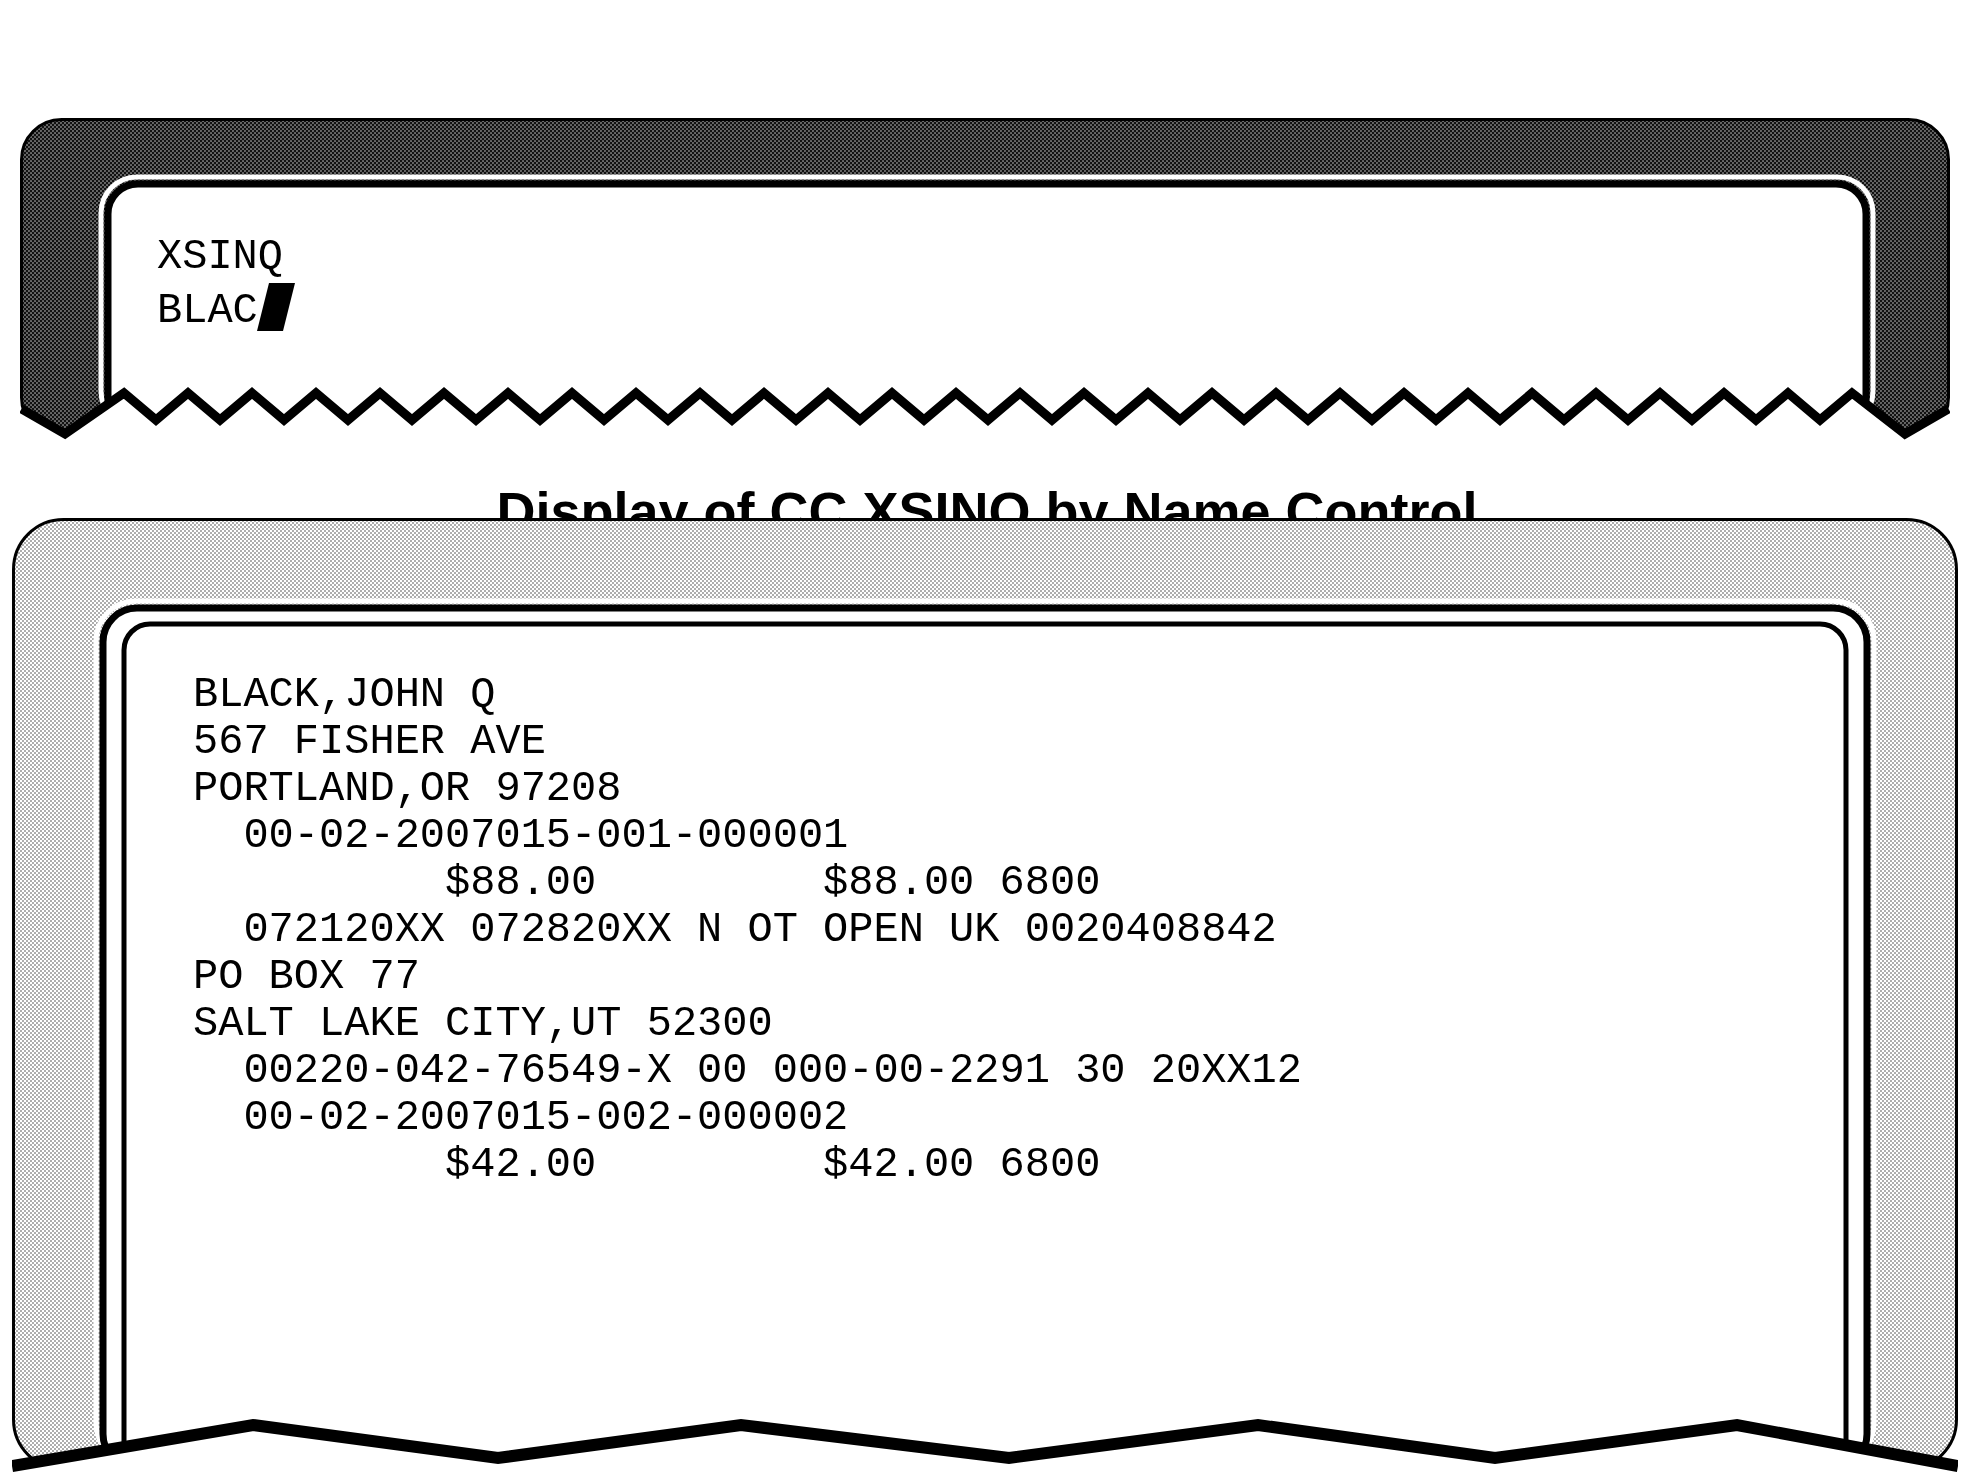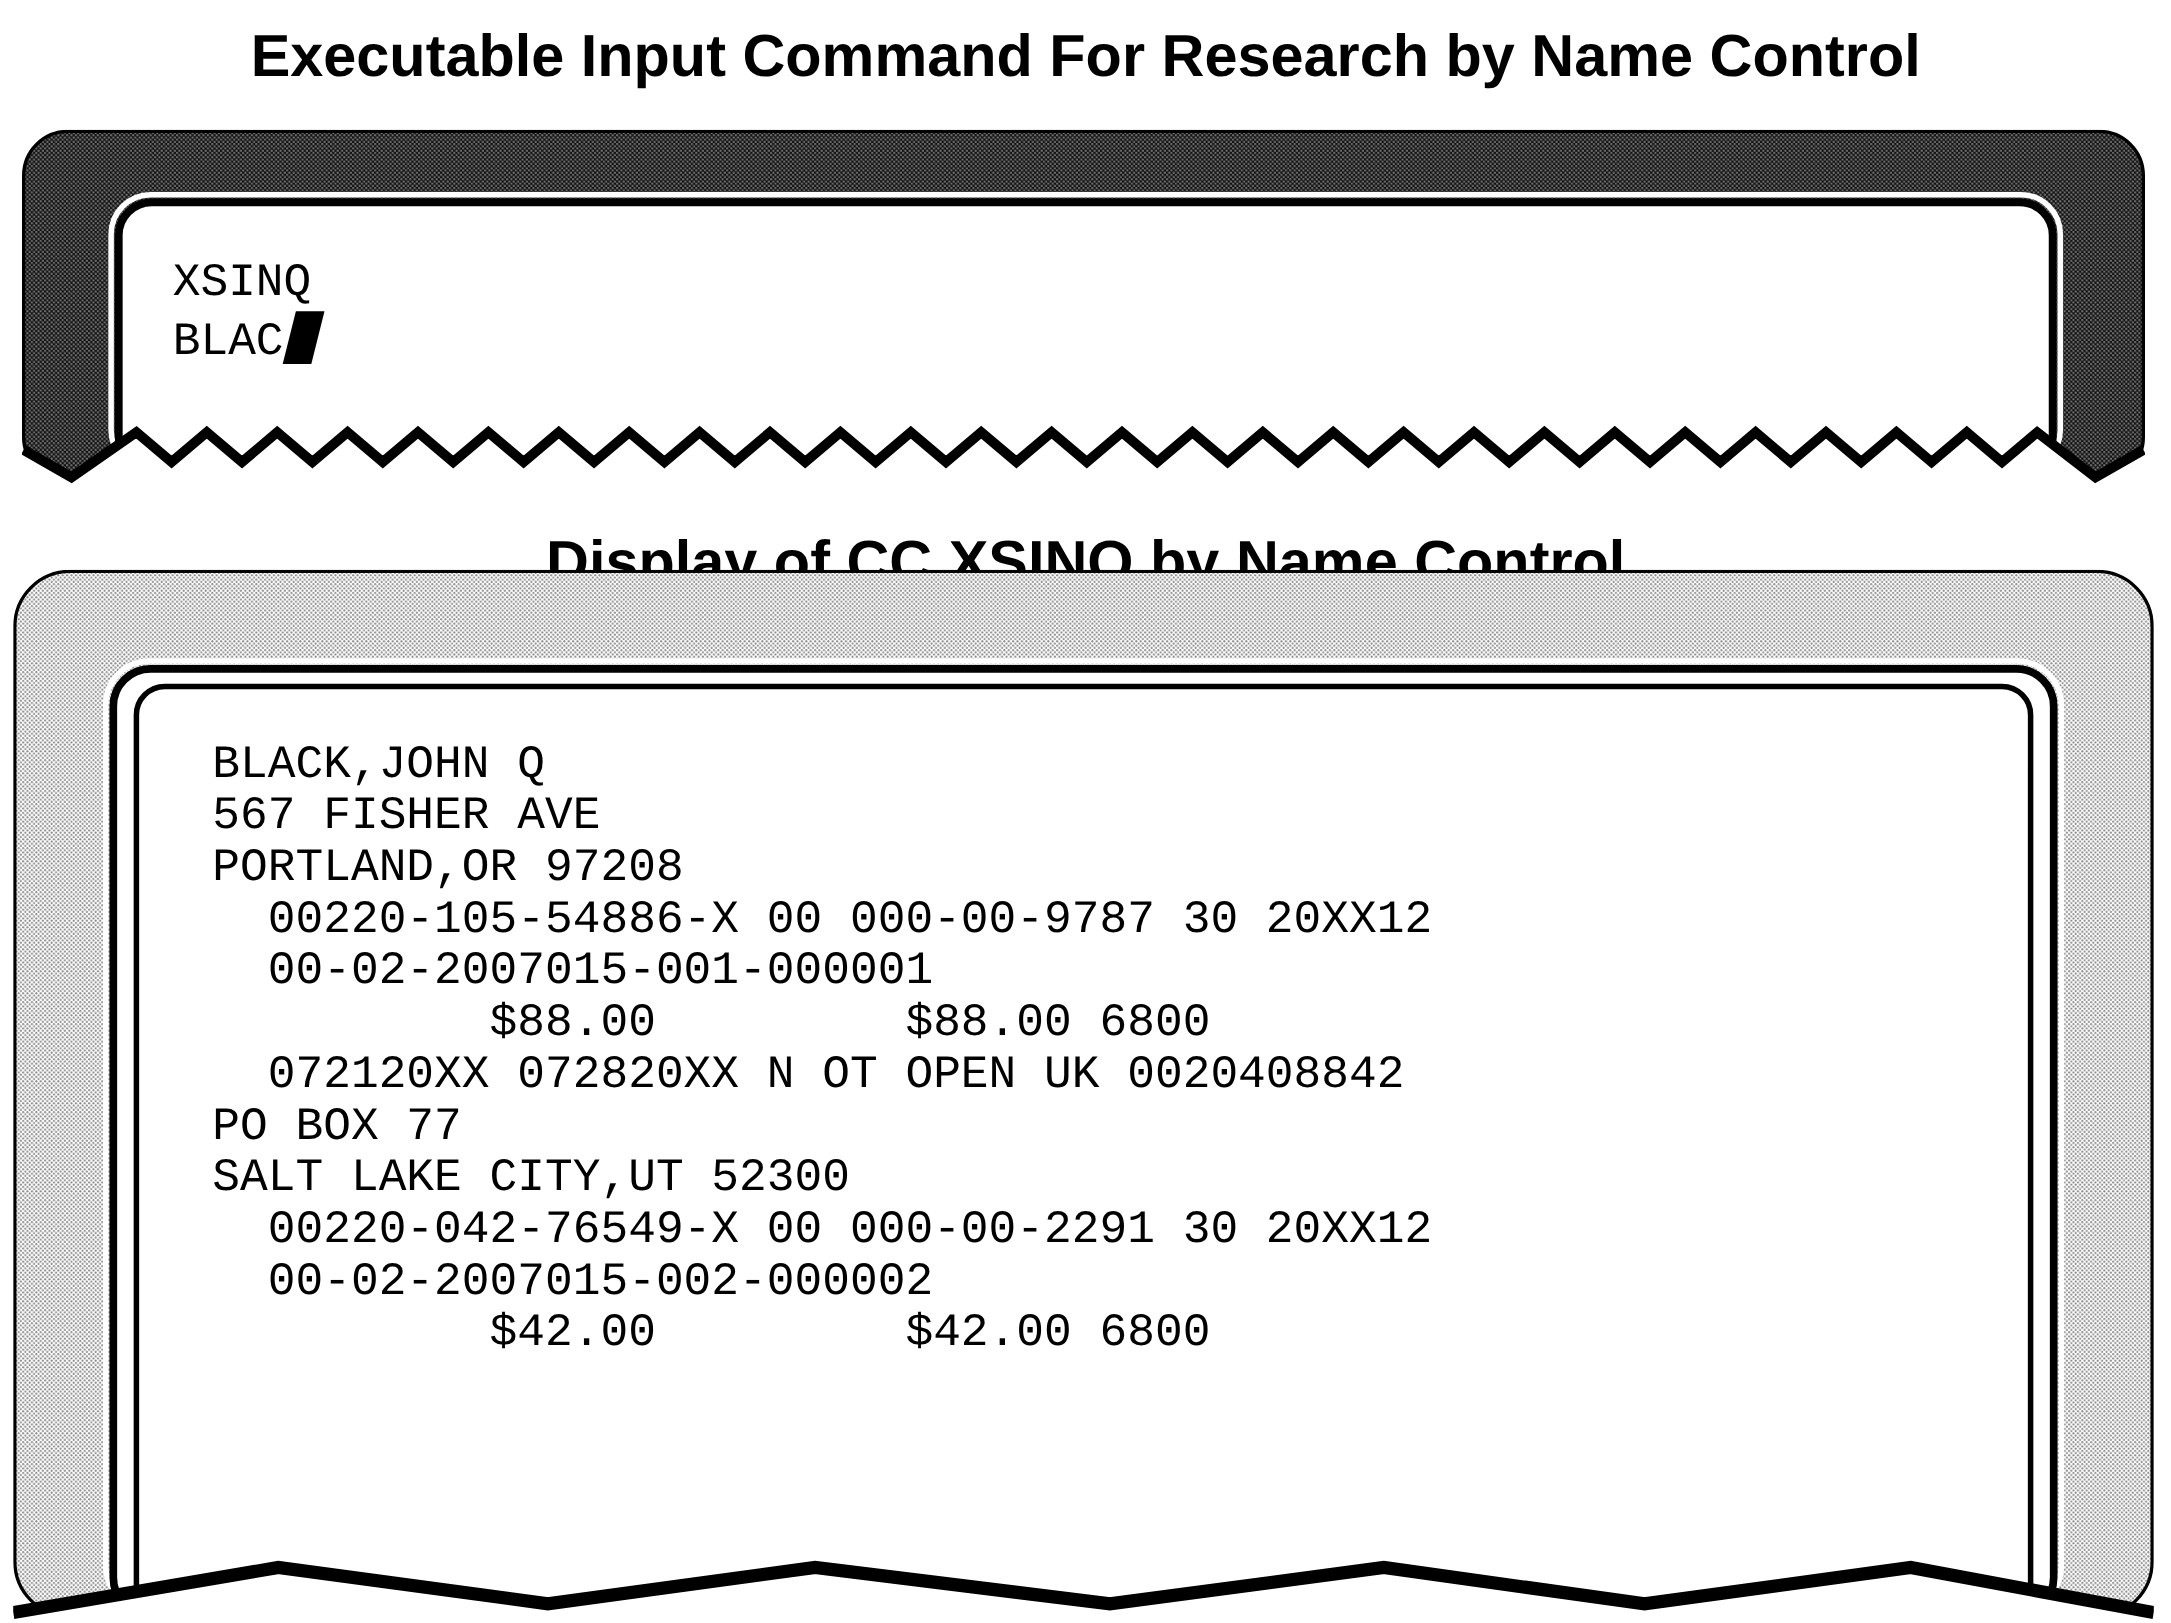--- a/index.html
+++ b/index.html
@@ -29,21 +29,20 @@
   .cursor{
     display:inline-block;width:26px;height:48px;background:#000;
     transform:skewX(-14deg);vertical-align:-9px;margin-left:5px;
   }
 </style>
 </head>
 <body>
 
 <div class="stage">
 
-  <div class="fig-title" id="title-input">Executable Input Command For Research by Name Control</div>
 
   <div class="term" id="term-input">
     <svg width="1930" height="322" viewBox="0 0 1930 322">
       <defs>
         <pattern id="dkdots" width="4" height="4" patternUnits="userSpaceOnUse">
           <rect width="4" height="4" fill="#111111"></rect>
           <circle cx="1" cy="1" r="1.05" fill="#707070"></circle>
           <circle cx="3" cy="3" r="1.05" fill="#707070"></circle>
         </pattern>
       </defs>
@@ -88,21 +87,20 @@
       <polygon fill="#ffffff" points="0,948 241,907 486,940 729,907 997,940 1246,907 1483,940 1725,907 1946,948 1946,957 0,957"></polygon>
 
       <polyline fill="none" stroke="#000" stroke-width="12" stroke-linejoin="miter" points="0,948 241,907 486,940 729,907 997,940 1246,907 1483,940 1725,907 1946,948"></polyline>
     </svg>
   </div>
 
   <div class="screen-text" id="display-text">
       <div class="tline">BLACK,JOHN Q</div>
       <div class="tline">567 FISHER AVE</div>
       <div class="tline">PORTLAND,OR 97208</div>
-      <div class="tline">  00220-105-54886-X 00 000-00-9787 30 20XX12</div>
       <div class="tline">  00-02-2007015-001-000001</div>
       <div class="tline">          $88.00         $88.00 6800</div>
       <div class="tline">  072120XX 072820XX N OT OPEN UK 0020408842</div>
       <div class="tline">PO BOX 77</div>
       <div class="tline">SALT LAKE CITY,UT 52300</div>
       <div class="tline">  00220-042-76549-X 00 000-00-2291 30 20XX12</div>
       <div class="tline">  00-02-2007015-002-000002</div>
       <div class="tline">          $42.00         $42.00 6800</div>
     </div>
 

